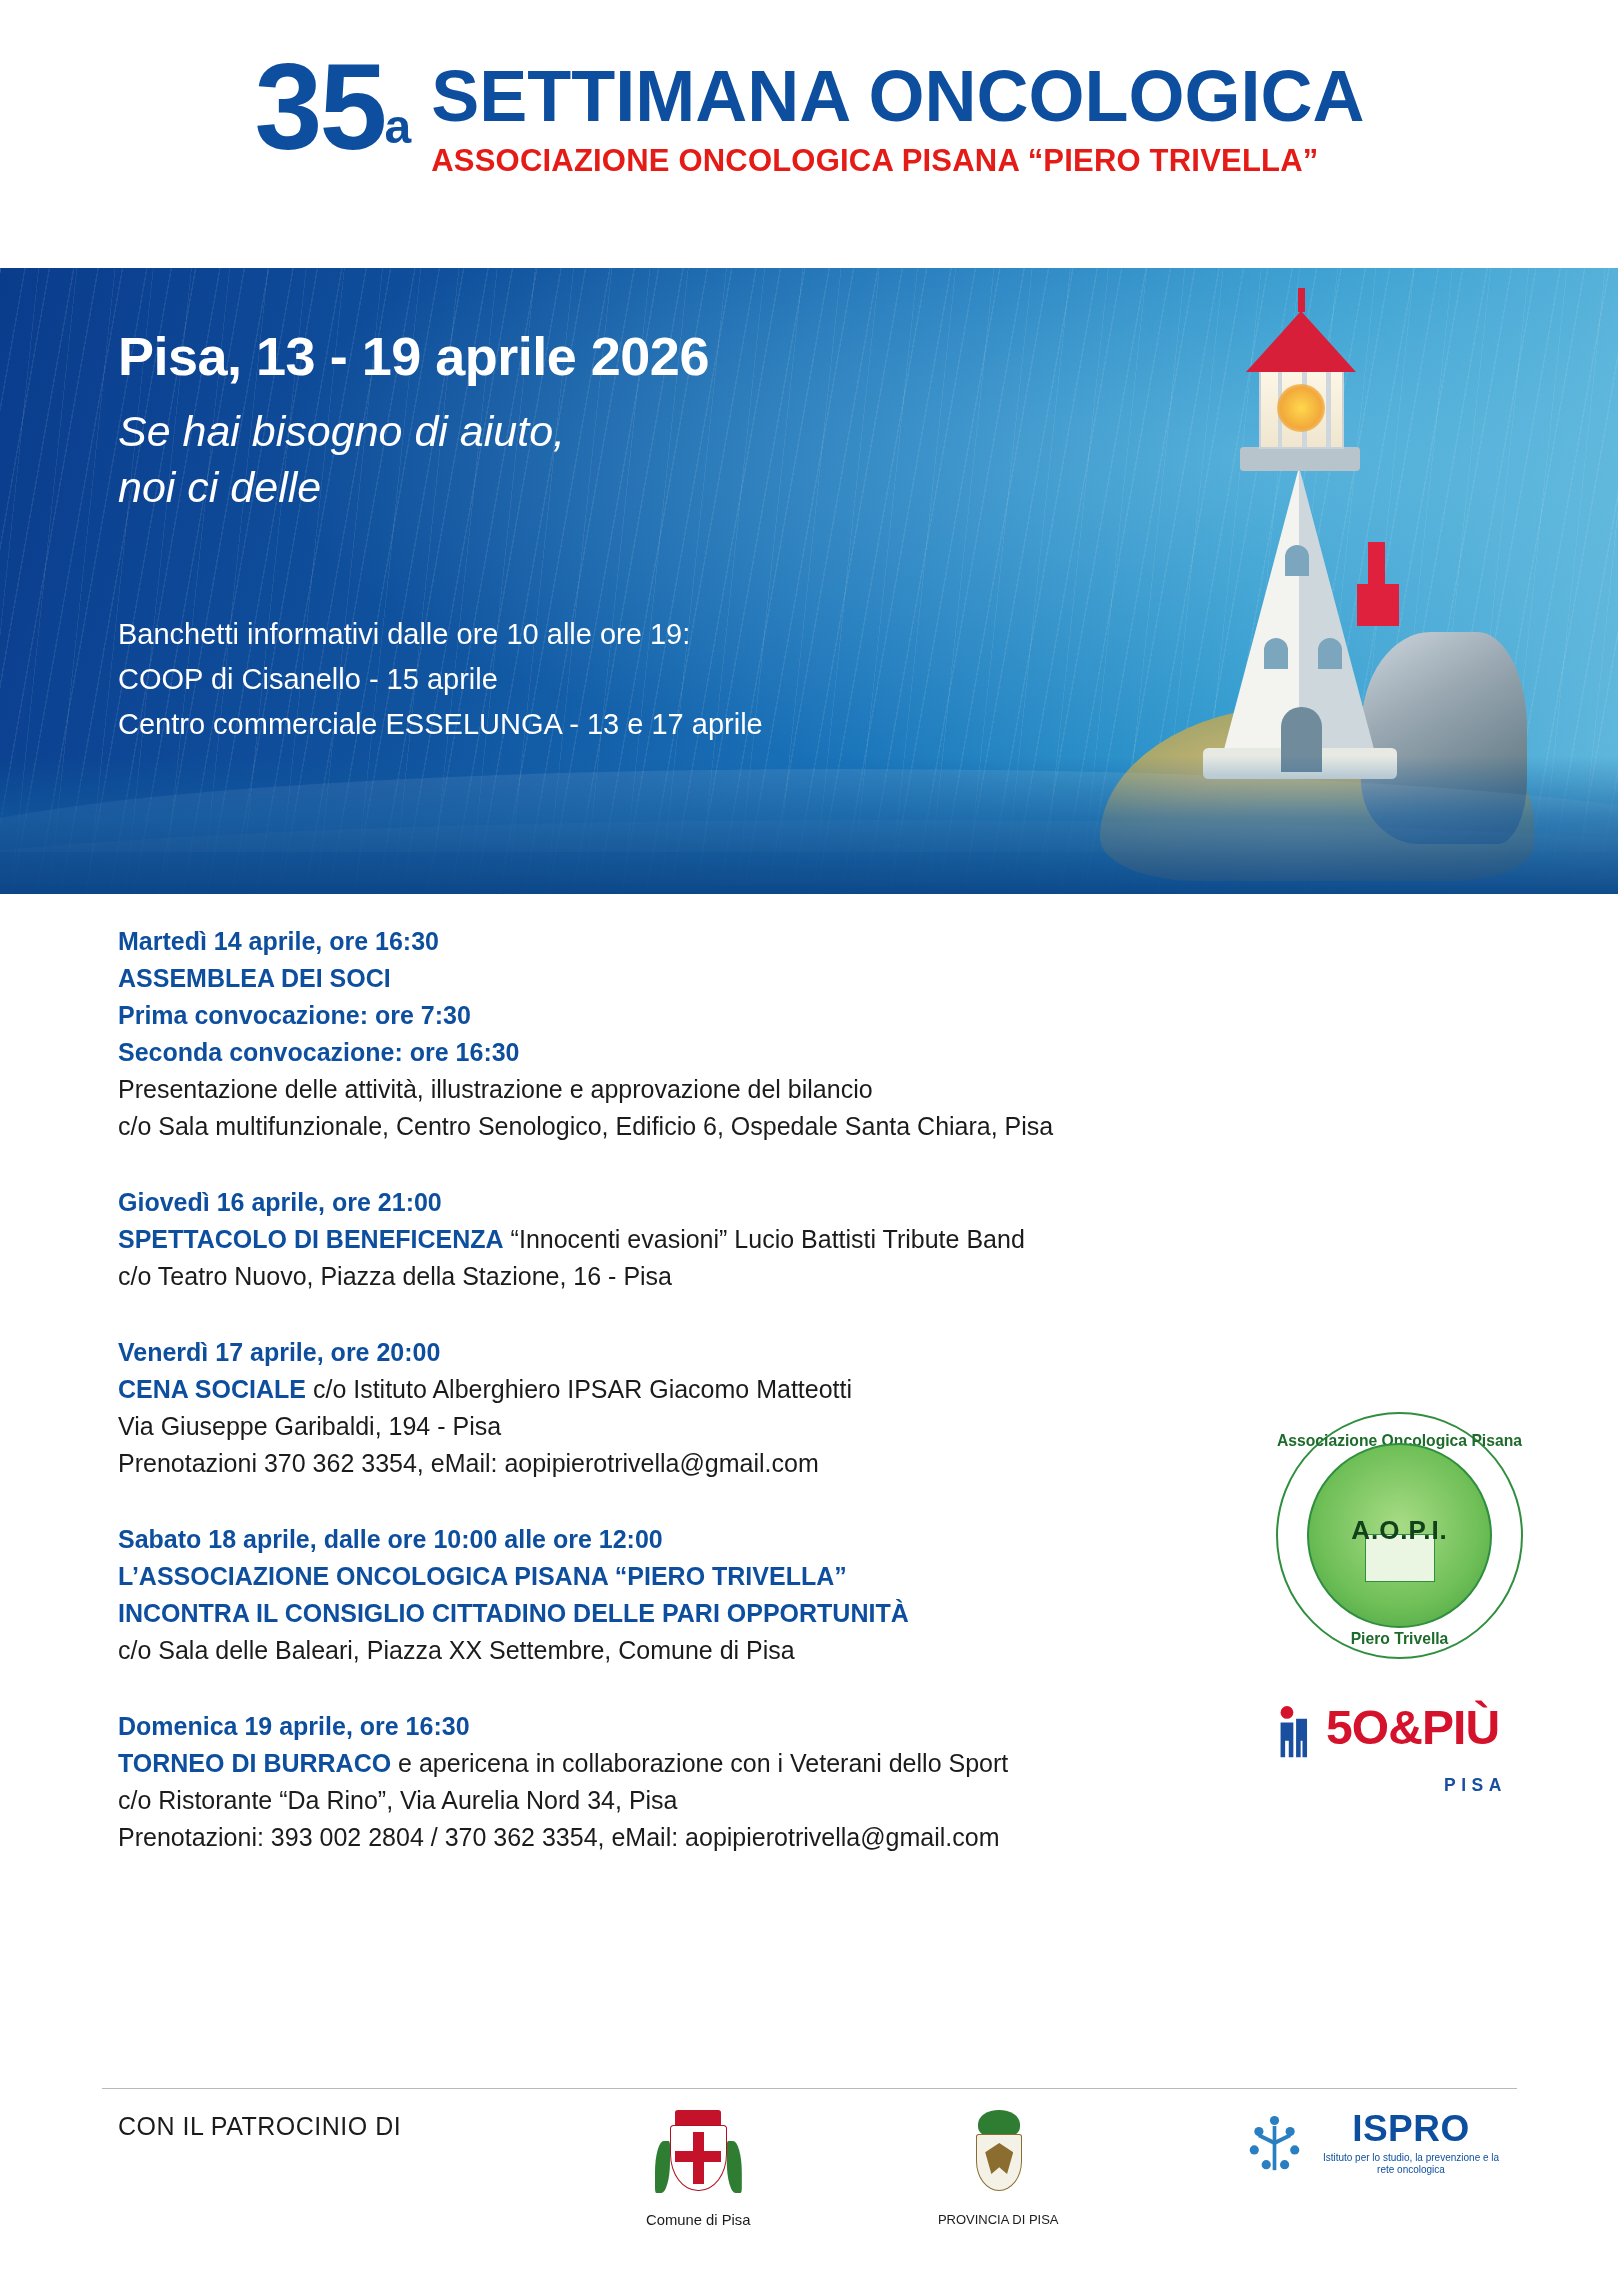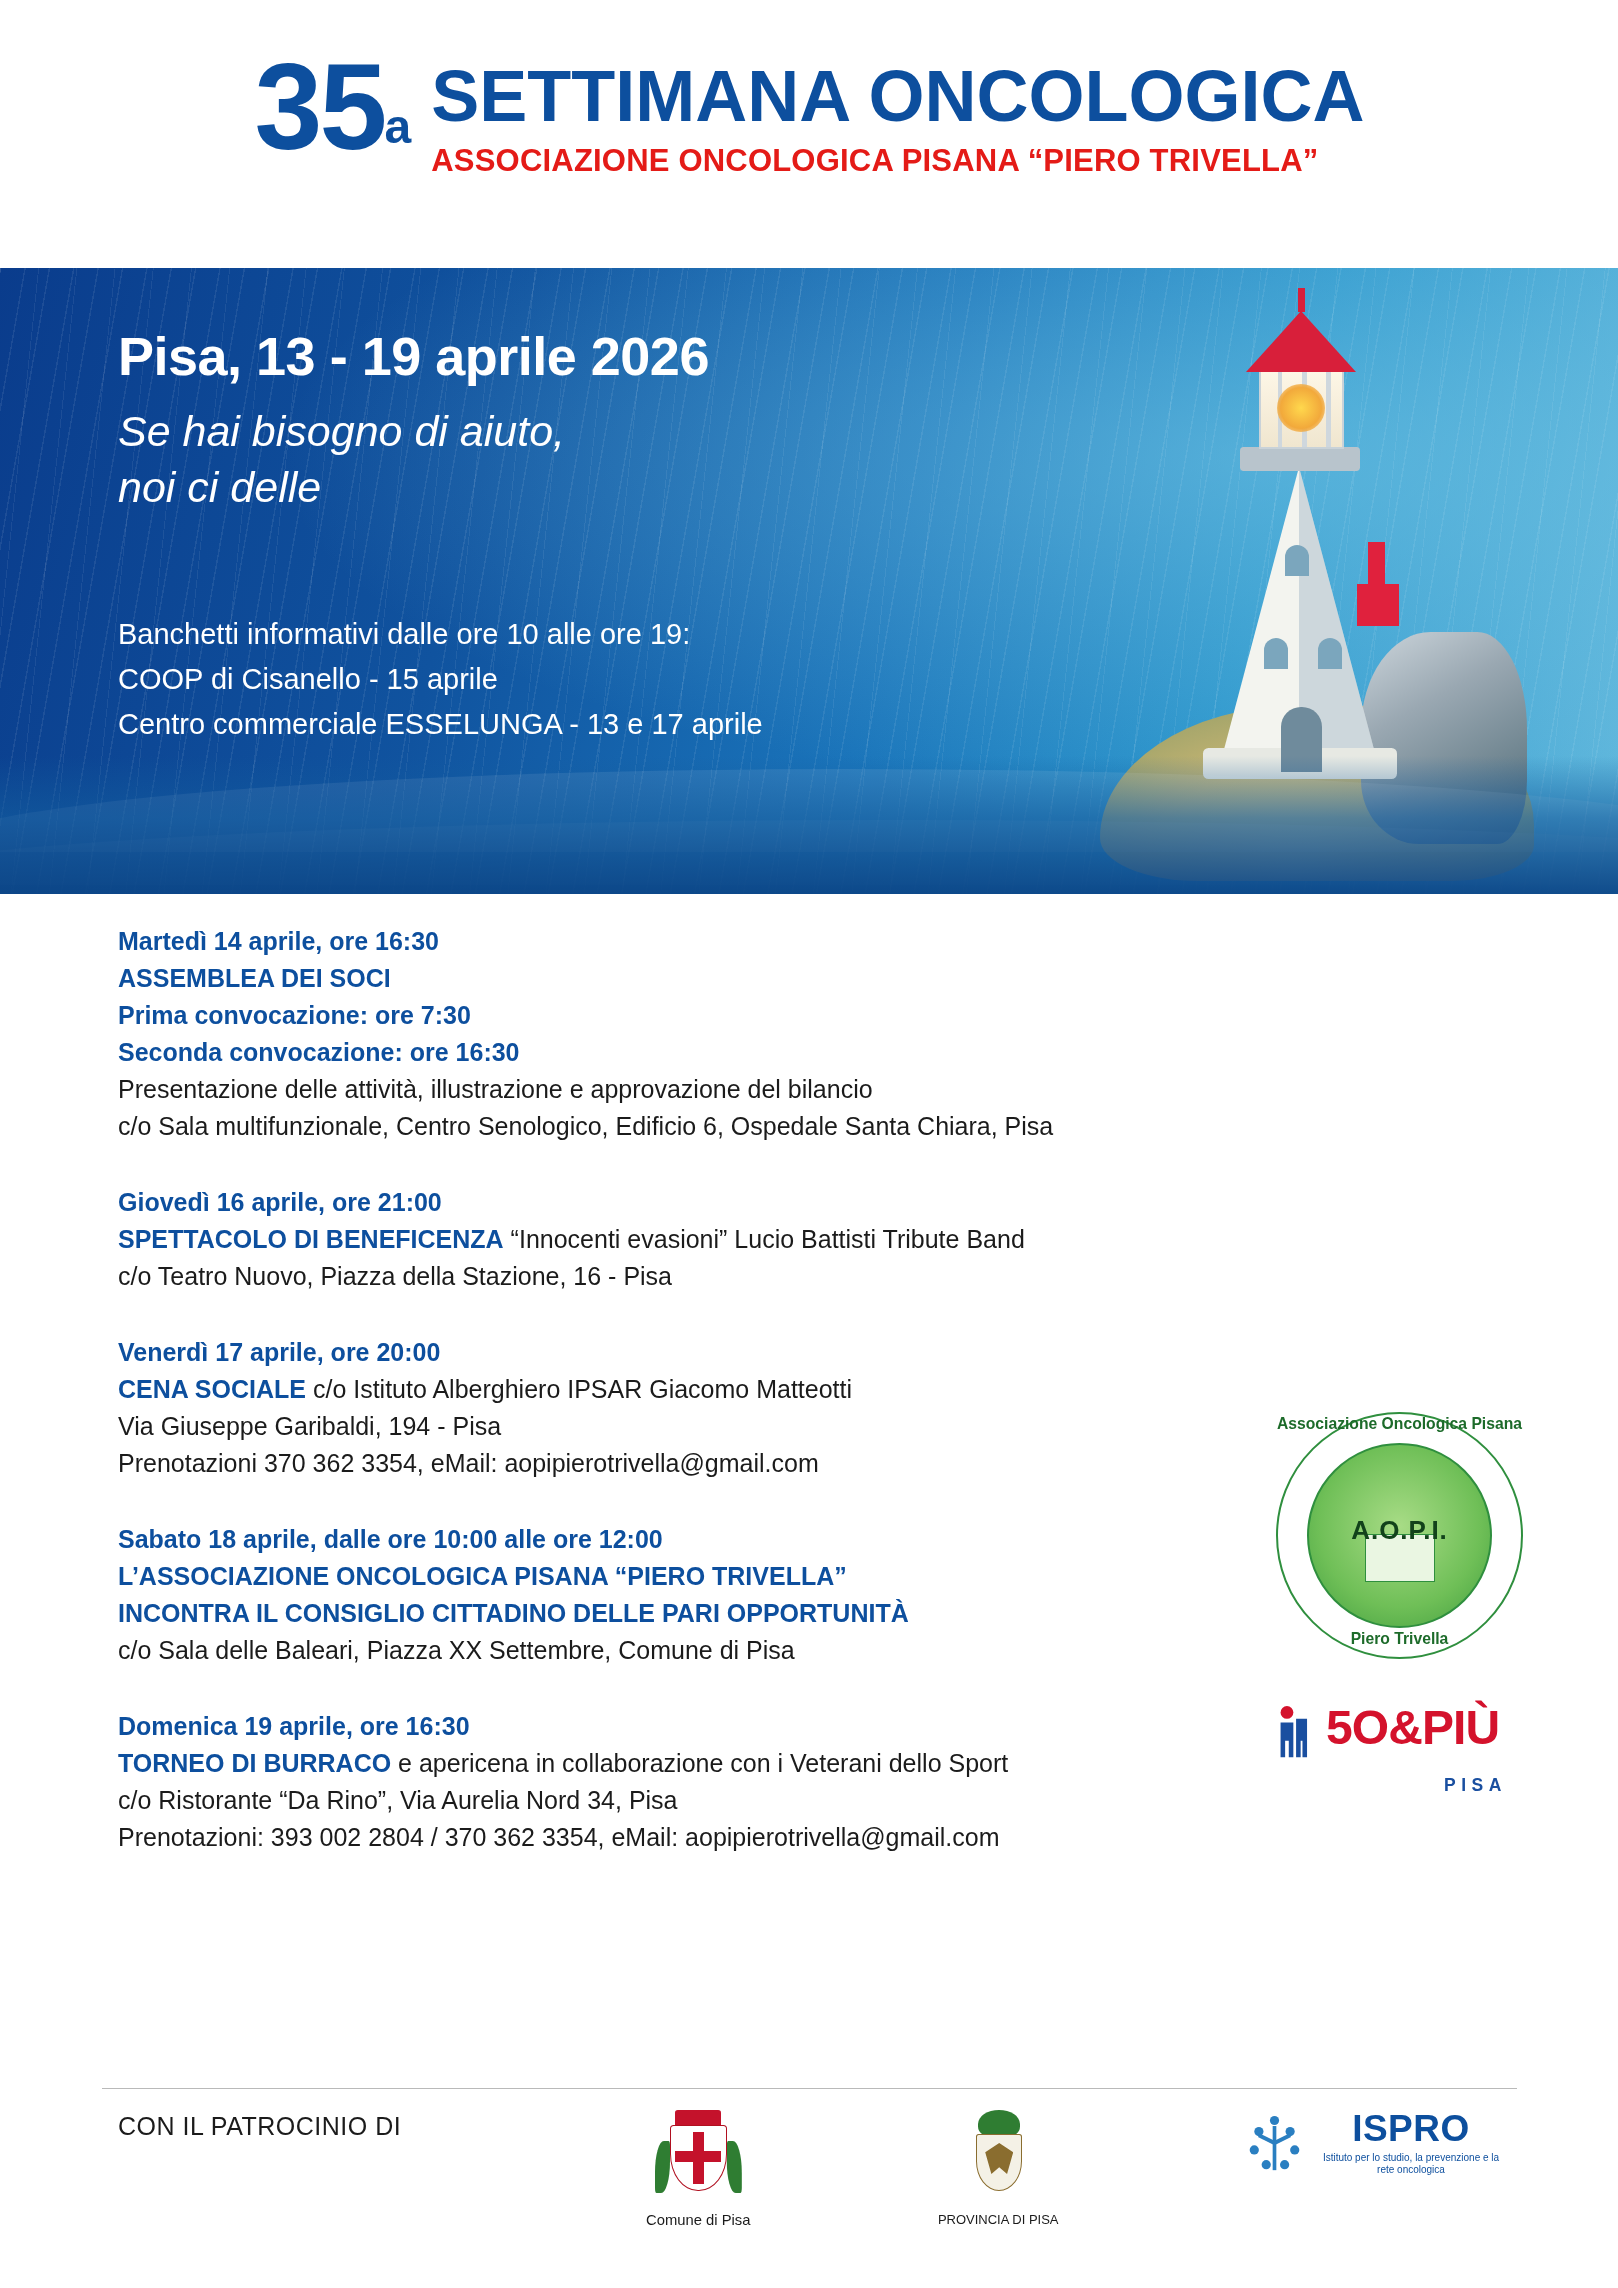--- a/index.html
+++ b/index.html
@@ -245,21 +245,21 @@
     position: absolute; left: 0; right: 0; top: 103px;
     text-align: center;
     font-size: 26px; font-weight: bold; color: #12421b;
     letter-spacing: 0.9px;
   }
   .aopi-arc-top, .aopi-arc-bot {
     position: absolute; left: 0; right: 0;
     text-align: center;
     color: #1d6b2a; font-weight: bold;
   }
-  .aopi-arc-top { top: 3px; font-size: 15.7px; }
+  .aopi-arc-top { top: 20px; font-size: 15.7px; }
   .aopi-arc-bot { bottom: 11px; font-size: 15.7px; }
   .aopi-building {
     position: absolute; left: 89px; top: 122px;
     width: 70px; height: 48px;
     background: #eaf6e2;
     border: 1.8px solid #2f8f3e;
   }
 
   .fifty-logo {
     position: absolute;

